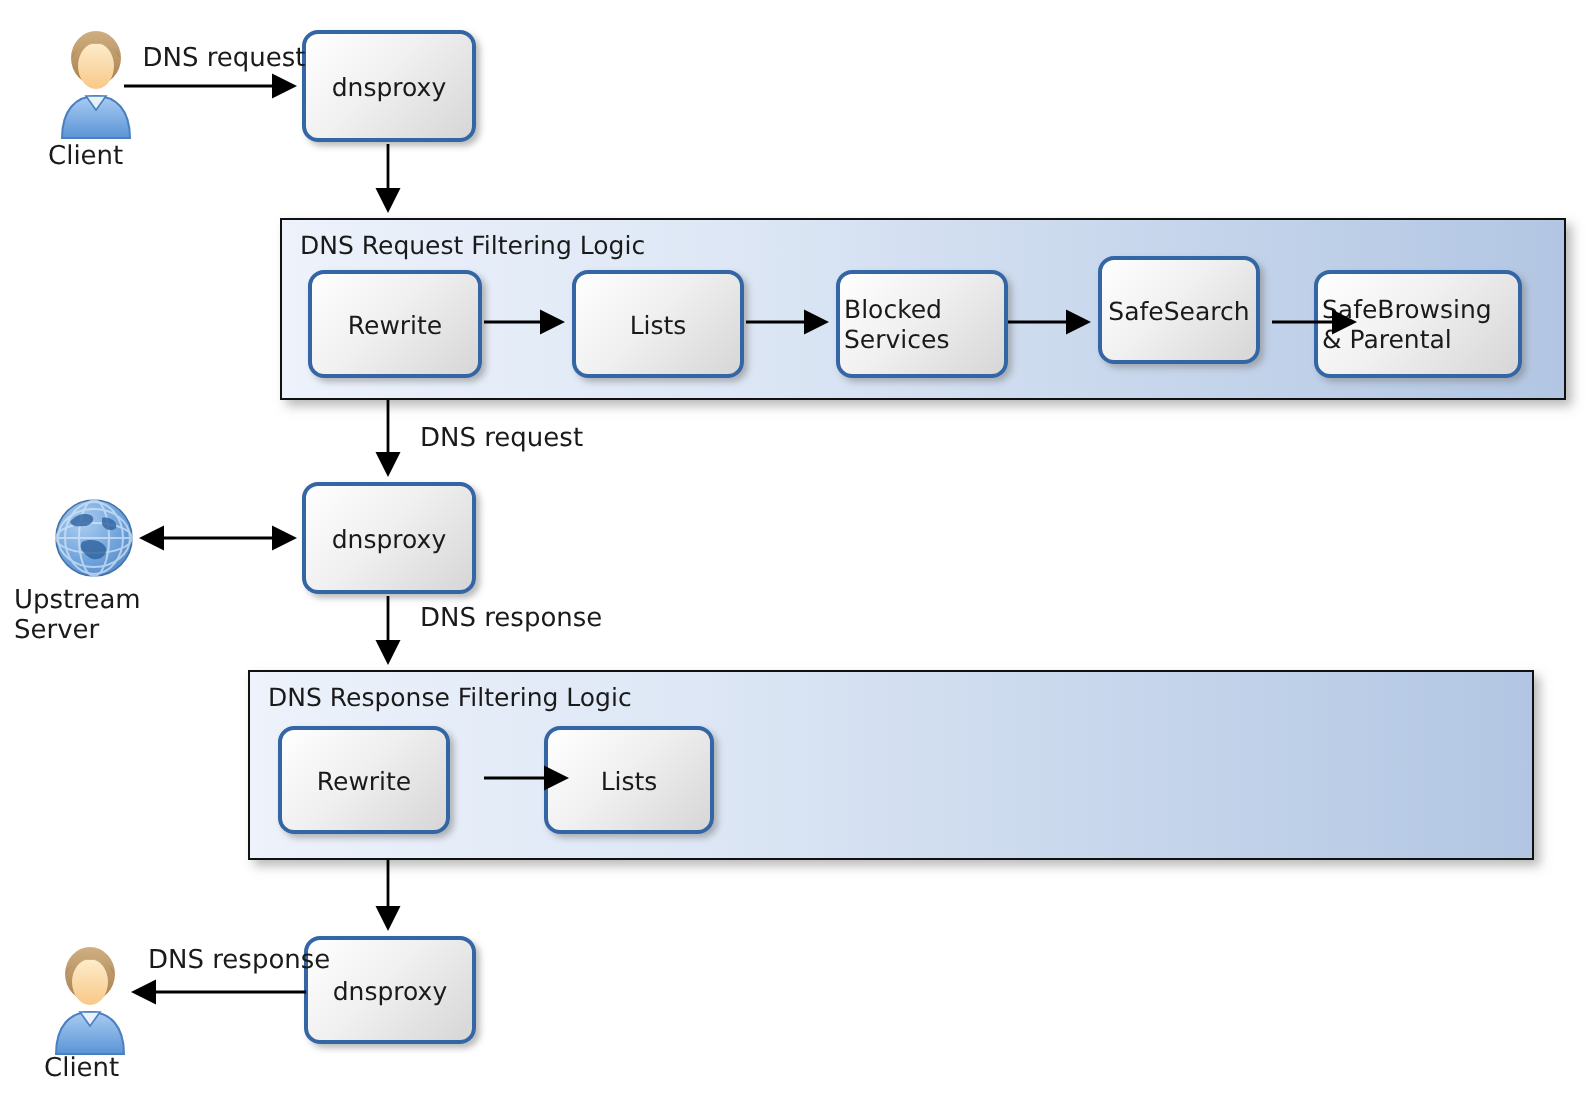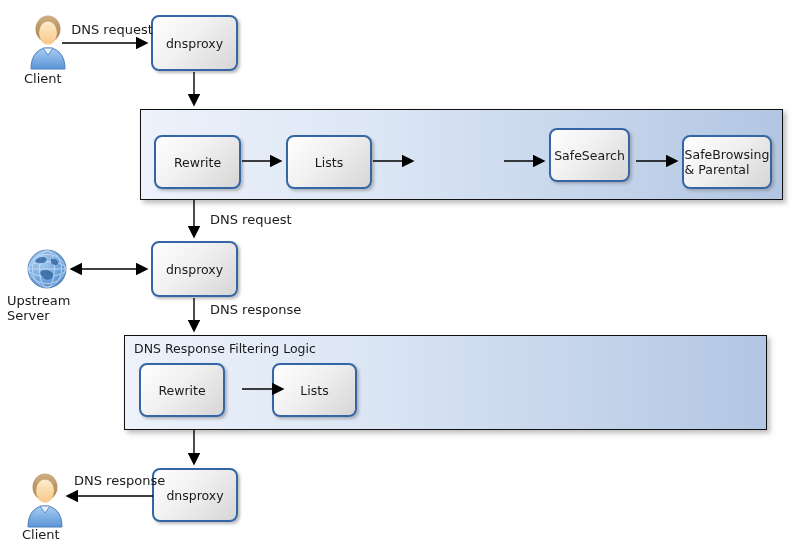--- a/index.html
+++ b/index.html
@@ -107,24 +107,26 @@
 
   <div class="node-label" style="left:22px;top:527px;width:48px">Client</div>
 
   <div class="node" style="left:151px;top:15px;width:87px;height:56px">dnsproxy</div>
 
   <div class="node" style="left:151px;top:241px;width:87px;height:56px">dnsproxy</div>
 
   <div class="node" style="left:152px;top:468px;width:86px;height:54px">dnsproxy</div>
 
   <div class="container" style="left:140px;top:109px;width:643px;height:91px">
+    <div class="container-title">DNS Request Filtering Logic</div>
     <div class="node" style="left:13px;top:25px;width:87px;height:54px">Rewrite</div>
     <div class="node" style="left:145px;top:25px;width:86px;height:54px">Lists</div>
+    <div class="node" style="left:277px;top:25px;width:86px;height:54px">Blocked Services</div>
     <div class="node" style="left:408px;top:18px;width:81px;height:54px">SafeSearch</div>
-    <div class="node" style="left:541px;top:25px;width:90px;height:54px">SafeBrowsing &amp; Parental</div>
+    <div class="node" style="left:516px;top:25px;width:104px;height:54px">SafeBrowsing &amp; Parental</div>
   </div>
 
   <div class="container" style="left:124px;top:335px;width:643px;height:95px">
     <div class="container-title">DNS Response Filtering Logic</div>
     <div class="node" style="left:14px;top:27px;width:86px;height:54px">Rewrite</div>
     <div class="node" style="left:147px;top:27px;width:85px;height:54px">Lists</div>
   </div>
 
   <div class="edge-label center" style="left:60px;top:23px;width:84px">DNS request</div>
 

